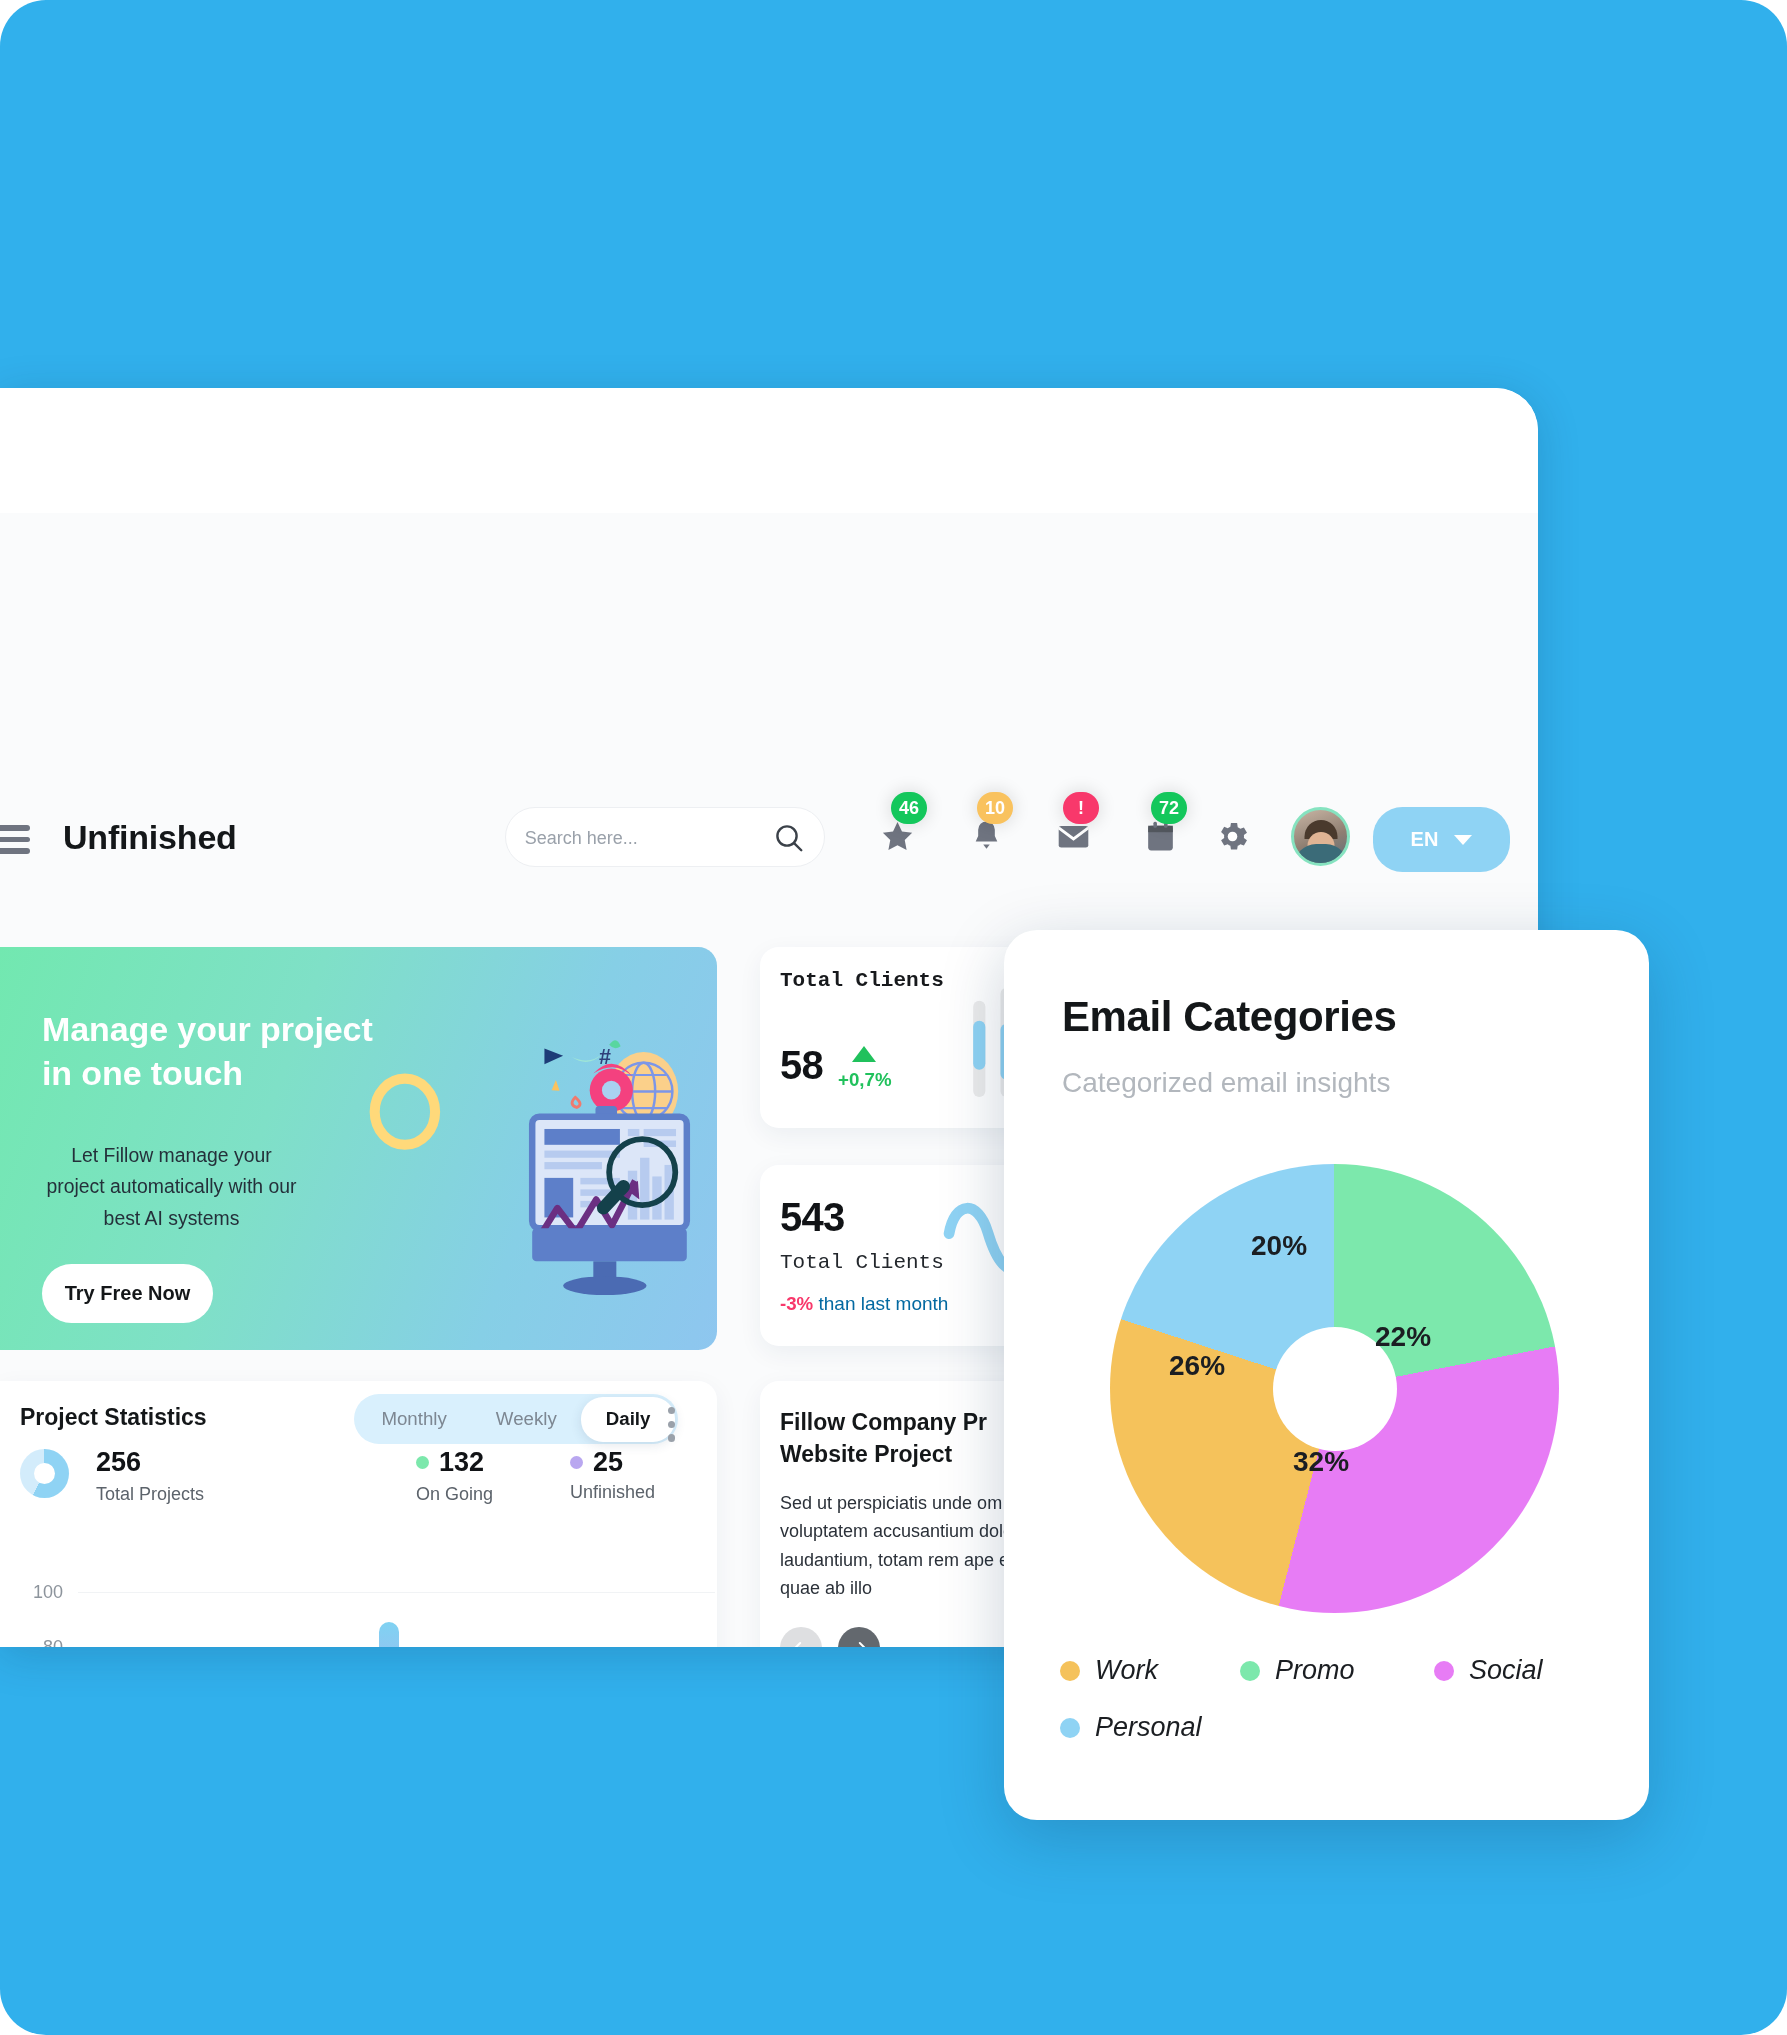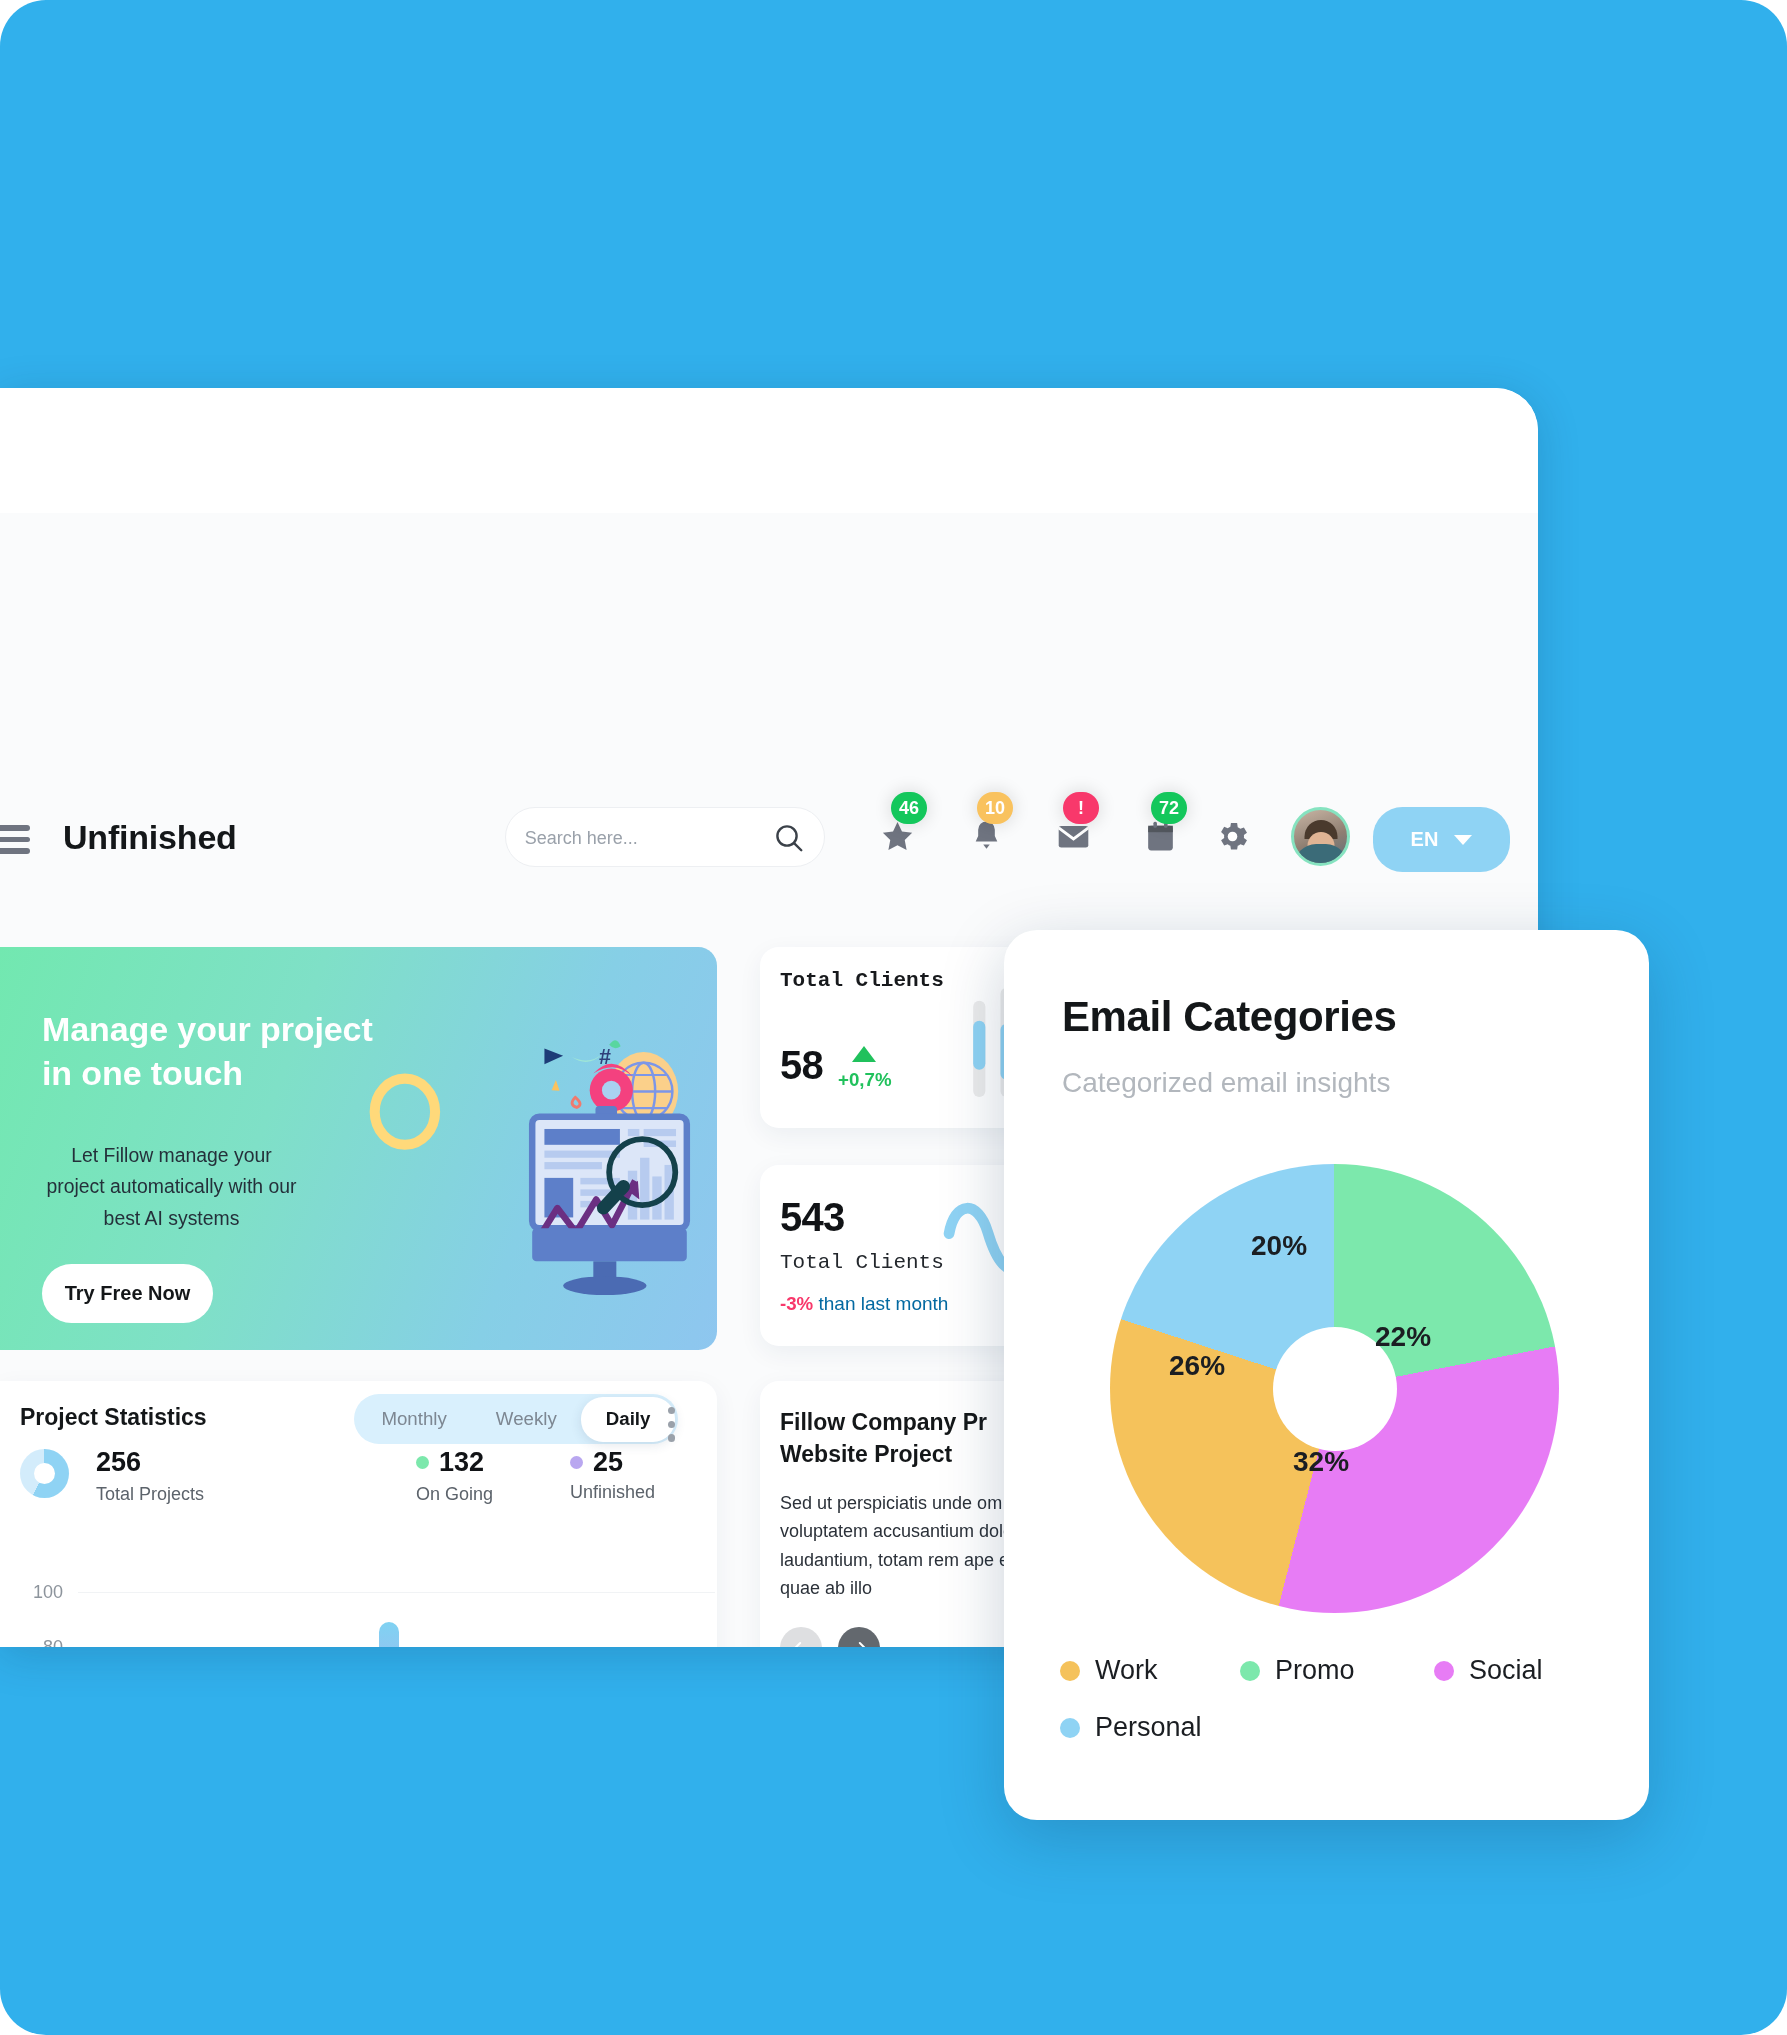--- a/index.html
+++ b/index.html
@@ -270,21 +270,21 @@
       #f5c25b 194.4deg 288deg,
       #8fd3f4 288deg 360deg
     );
   }
   #pie::after {
     content: ""; position: absolute; left: 163px; top: 163px;
     width: 124px; height: 124px; border-radius: 50%; background: #ffffff;
   }
   .slice-label { position: absolute; font-size: 28px; font-weight: 600; color: #1b1e22; }
 
-  #modal-legend { position: absolute; left: 56px; top: 725px; width: 547px; }
+  #modal-legend { position: absolute; left: 56px; top: 725px; width: 547px; font-style: italic; }
   .lg-row { display: flex; align-items: center; margin-bottom: 26px; }
   .lg-item { display: flex; align-items: center; gap: 15px; }
   .lg-dot { width: 20px; height: 20px; border-radius: 50%; }
   .lg-text { font-size: 27px; color: #1b1e22; }
 </style>
 </head>
 <body>
 
 <div id="canvas">
 

